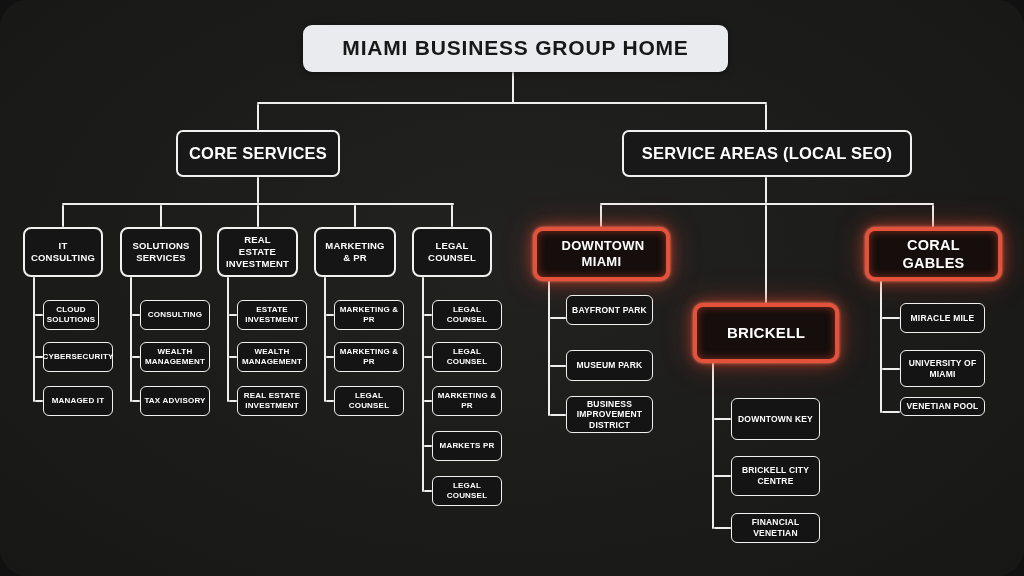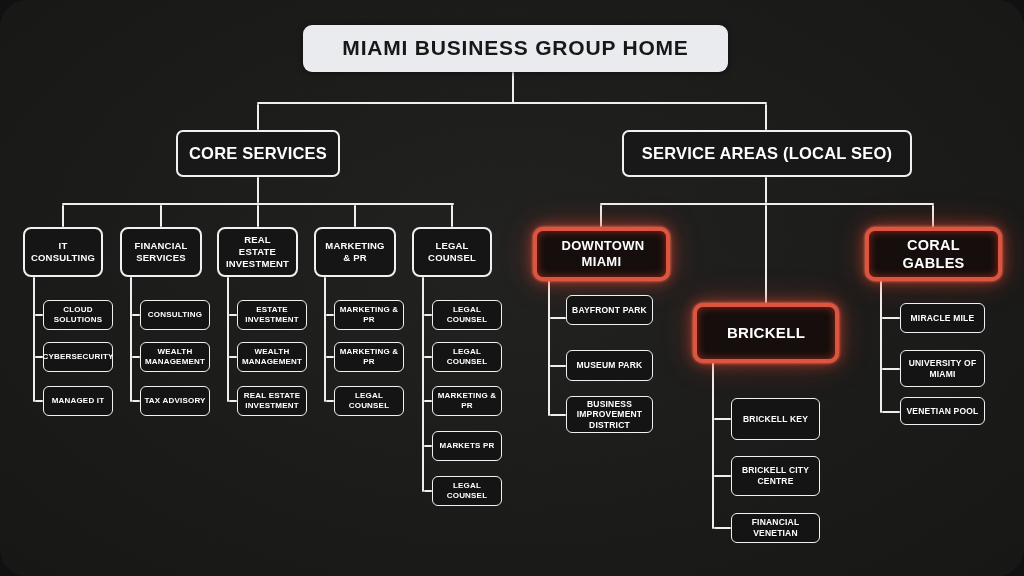--- a/index.html
+++ b/index.html
@@ -50,34 +50,34 @@
       <span>SERVICE AREAS (LOCAL SEO)</span>
     </div>
     <div class="line" style="left: 257px; top: 177px; width: 2px; height: 26px;"></div>
     <div class="line" style="left: 62px; top: 203px; width: 392px; height: 2px;"></div>
     <div class="line" style="left: 62px; top: 205px; width: 2px; height: 22px;"></div>
     <div class="node parent-box" style="left: 23px; top: 227px; width: 80px; height: 50px;">
       <span>IT CONSULTING</span>
     </div>
     <div class="line" style="left: 33px; top: 277px; width: 2px; height: 125px;"></div>
     <div class="line" style="left: 35px; top: 314px; width: 8px; height: 2px;"></div>
-    <div class="node leaf-box" style="left: 43px; top: 300px; width: 70px; height: 30px;">
+    <div class="node leaf-box" style="left: 43px; top: 300px; width: 56px; height: 30px;">
       <span>CLOUD SOLUTIONS</span>
     </div>
     <div class="line" style="left: 35px; top: 356px; width: 8px; height: 2px;"></div>
     <div class="node leaf-box" style="left: 43px; top: 342px; width: 70px; height: 30px;">
       <span>CYBERSECURITY</span>
     </div>
     <div class="line" style="left: 35px; top: 400px; width: 8px; height: 2px;"></div>
     <div class="node leaf-box" style="left: 43px; top: 386px; width: 70px; height: 30px;">
       <span>MANAGED IT</span>
     </div>
     <div class="line" style="left: 160px; top: 205px; width: 2px; height: 22px;"></div>
     <div class="node parent-box" style="left: 120px; top: 227px; width: 82px; height: 50px;">
-      <span>FINANCIAL SERVICES</span>
+      <span>SOLUTIONS SERVICES</span>
     </div>
     <div class="line" style="left: 130px; top: 277px; width: 2px; height: 125px;"></div>
     <div class="line" style="left: 132px; top: 314px; width: 8px; height: 2px;"></div>
     <div class="node leaf-box" style="left: 140px; top: 300px; width: 70px; height: 30px;">
       <span>CONSULTING</span>
     </div>
     <div class="line" style="left: 132px; top: 356px; width: 8px; height: 2px;"></div>
     <div class="node leaf-box" style="left: 140px; top: 342px; width: 70px; height: 30px;">
       <span>WEALTH MANAGEMENT</span>
     </div>
@@ -164,21 +164,21 @@
     <div class="line" style="left: 550px; top: 414px; width: 16px; height: 2px;"></div>
     <div class="node leaf-box rleaf" style="left: 566px; top: 396px; width: 87px; height: 37px;">
       <span>BUSINESS IMPROVEMENT DISTRICT</span>
     </div>
     <div class="node area-box" style="left: 693px; top: 303px; width: 146px; height: 60px; font-size: 15px;">
       <span>BRICKELL</span>
     </div>
     <div class="line" style="left: 712px; top: 363px; width: 2px; height: 166px;"></div>
     <div class="line" style="left: 714px; top: 418px; width: 17px; height: 2px;"></div>
     <div class="node leaf-box rleaf" style="left: 731px; top: 398px; width: 89px; height: 42px;">
-      <span>BRICKELL KEY</span>
+      <span>DOWNTOWN KEY</span>
     </div>
     <div class="line" style="left: 714px; top: 475px; width: 17px; height: 2px;"></div>
     <div class="node leaf-box rleaf" style="left: 731px; top: 456px; width: 89px; height: 40px;">
       <span>BRICKELL CITY CENTRE</span>
     </div>
     <div class="line" style="left: 714px; top: 527px; width: 17px; height: 2px;"></div>
     <div class="node leaf-box rleaf" style="left: 731px; top: 513px; width: 89px; height: 30px;">
       <span>FINANCIAL VENETIAN</span>
     </div>
     <div class="node area-box" style="left: 865px; top: 227px; width: 137px; height: 54px; font-size: 14.5px;">
@@ -187,16 +187,16 @@
     <div class="line" style="left: 880px; top: 281px; width: 2px; height: 132px;"></div>
     <div class="line" style="left: 882px; top: 317px; width: 18px; height: 2px;"></div>
     <div class="node leaf-box rleaf" style="left: 900px; top: 303px; width: 85px; height: 30px;">
       <span>MIRACLE MILE</span>
     </div>
     <div class="line" style="left: 882px; top: 368px; width: 18px; height: 2px;"></div>
     <div class="node leaf-box rleaf" style="left: 900px; top: 350px; width: 85px; height: 37px;">
       <span>UNIVERSITY OF MIAMI</span>
     </div>
     <div class="line" style="left: 882px; top: 411px; width: 18px; height: 2px;"></div>
-    <div class="node leaf-box rleaf" style="left: 900px; top: 397px; width: 85px; height: 28px;">
+    <div class="node leaf-box rleaf" style="left: 900px; top: 397px; width: 85px; height: 19px;">
       <span>VENETIAN POOL</span>
     </div>
   </div>
 
 </body></html>

